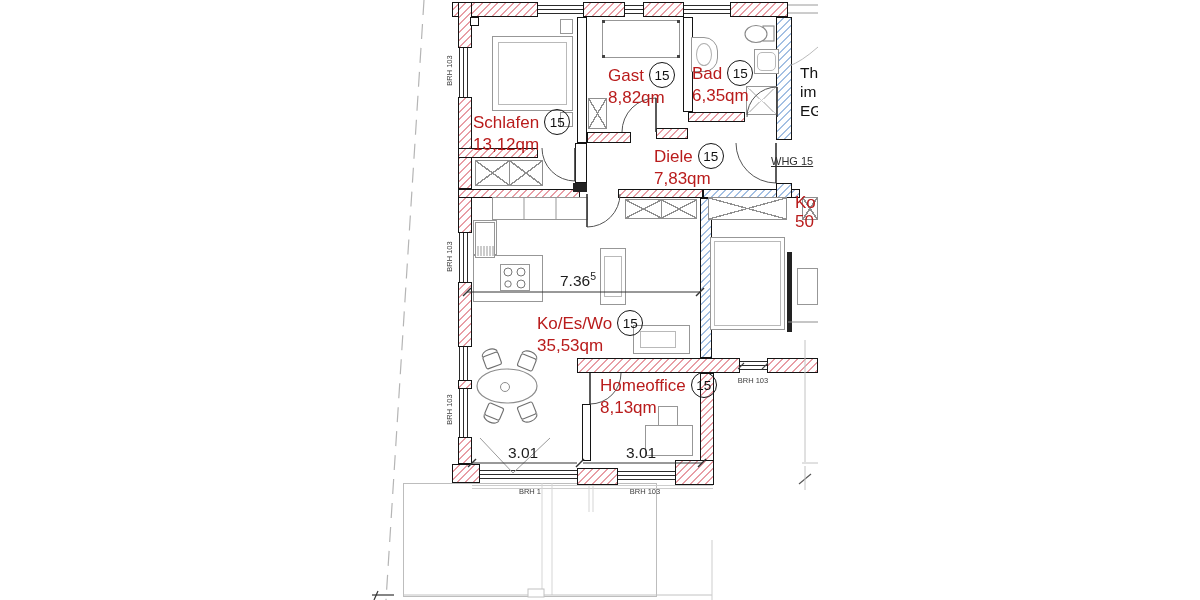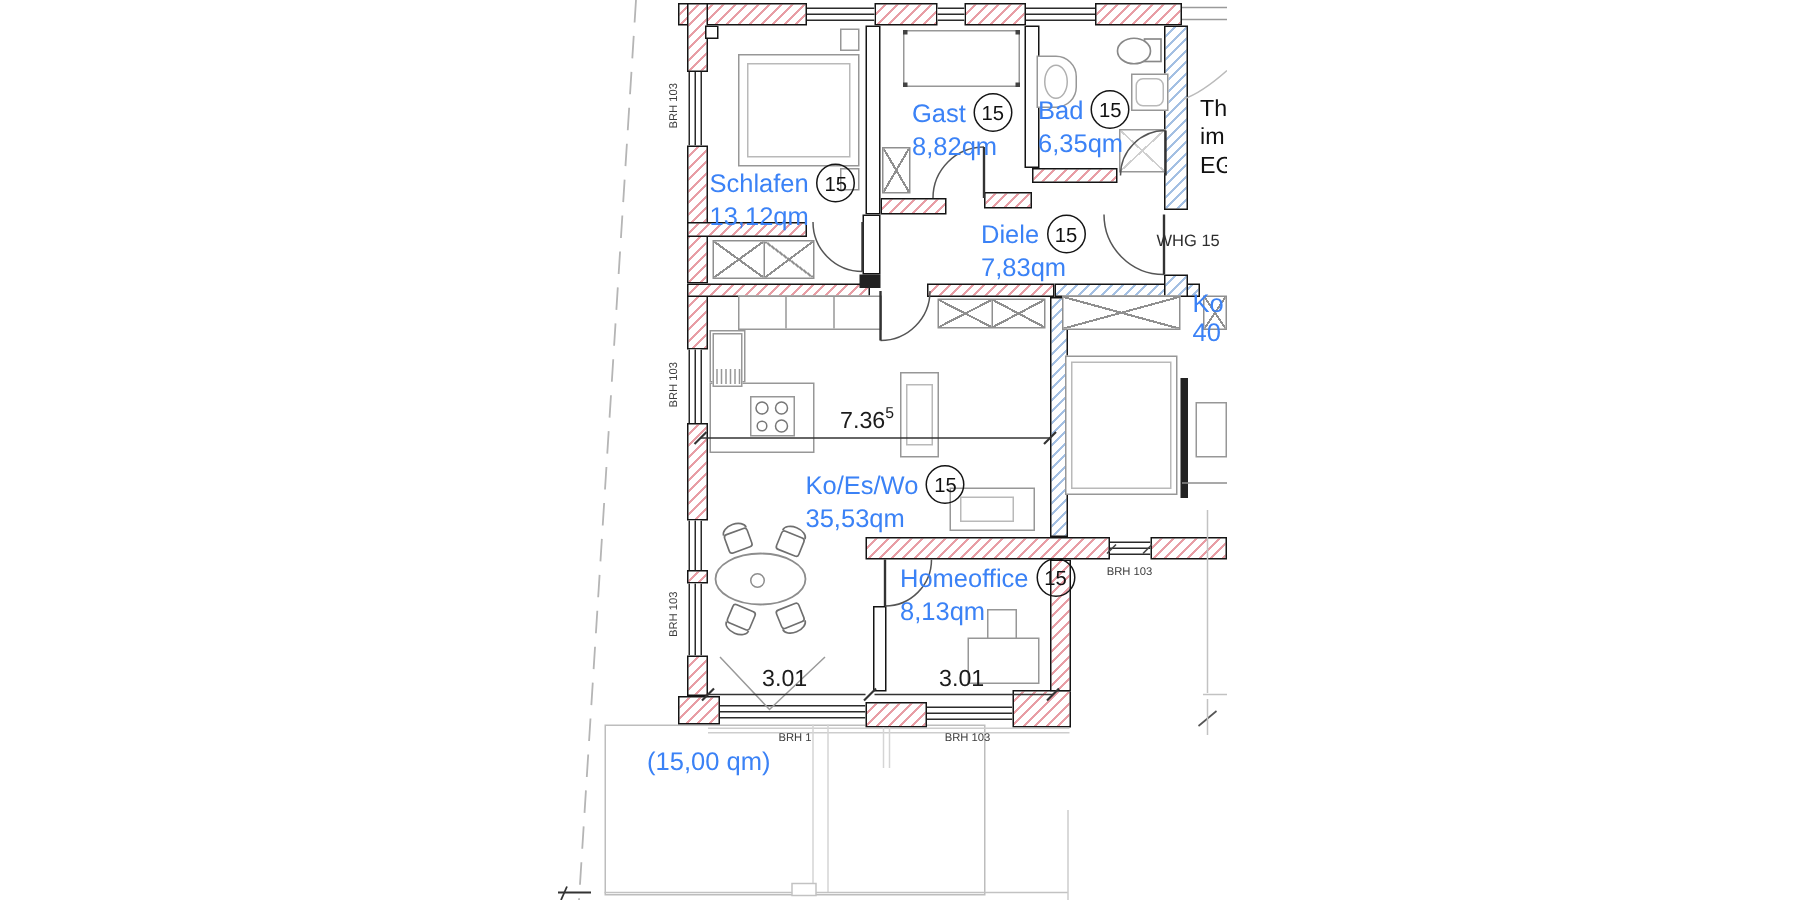--- a/index.html
+++ b/index.html
@@ -32,21 +32,21 @@
     linear-gradient(to top right,transparent calc(50% - .6px),#cfcfcf calc(50% - .6px),#cfcfcf calc(50% + .6px),transparent calc(50% + .6px)),
     linear-gradient(to bottom right,transparent calc(50% - .6px),#cfcfcf calc(50% - .6px),#cfcfcf calc(50% + .6px),transparent calc(50% + .6px));}
   .sink{position:absolute;box-sizing:border-box;border:1.2px solid #979797;background:#fff;border-radius:0 14px 14px 0;}
   .sinkin{position:absolute;box-sizing:border-box;border:1px solid #b0b0b0;border-radius:50%;}
   .dot{position:absolute;width:3px;height:3px;background:#444;}
   
   .terr{position:absolute;border:1px solid #bdbdbd;background:#fff;}
   
   .rlabel{position:absolute;white-space:nowrap;}
   .row{display:flex;align-items:center;gap:5px;}
-  .nm,.ar{font-size:17px;line-height:19px;color:#3b82f6;}
+  .nm,.ar{font-size:17px;line-height:19px;color:#b91c1c;}
   .circ{width:24px;height:24px;border:1.4px solid #151515;border-radius:50%;display:flex;align-items:center;
         justify-content:center;font-size:13.5px;color:#111;flex:0 0 auto;background:transparent;}
   .dim{position:absolute;font-size:15.5px;color:#1c1c1c;white-space:nowrap;}
   .dim sup{font-size:10.5px;line-height:0;}
   .tiny{position:absolute;font-size:7.5px;color:#3c3c3c;text-align:center;white-space:nowrap;}
   .rot{transform:rotate(-90deg);transform-origin:center center;}
   .note{position:absolute;font-size:15.5px;line-height:19px;color:#111;white-space:nowrap;}
   .whg{position:absolute;font-size:11px;color:#2e2e2e;white-space:nowrap;}
   svg.ov{position:absolute;left:0;top:0;pointer-events:none;}
 </style>
@@ -318,35 +318,34 @@
 
   <div class="rlabel" style="left:600px;top:372px;">
     <div class="row">
           <span class="nm">Homeoffice</span>
       <span class="circ">15</span>
         </div>
     <div class="ar">8,13qm</div>
   </div>
 
   <div class="rlabel" style="left:390px;top:498px;width:165px;text-align:center;">
-    <div class="ar">(15,00 qm)</div>
   </div>
 
   <div class="rlabel" style="left:795px;top:193px;">
     <div class="nm">Ko</div>
-    <div class="ar">40</div>
+    <div class="ar">50</div>
   </div>
 
   <div class="note" style="left:800px;top:63px;">
     <div>Th</div>
     <div>im</div>
     <div>EG</div>
   </div>
 
-  <div class="whg" style="left:771px;top:155px;">WHG 15</div>
+  <div class="whg" style="left:771px;top:155px;text-decoration:underline;">WHG 15</div>
 
   <div class="dim" style="left:560px;top:272px;">
     <span>7.36</span><sup>5</sup>
   </div>
   <div class="dim" style="left:508px;top:444px;">3.01</div>
   <div class="dim" style="left:626px;top:444px;">3.01</div>
 
   <div class="tiny rot" style="left:427px;top:66px;width:44px;">BRH 103</div>
   <div class="tiny rot" style="left:427px;top:252px;width:44px;">BRH 103</div>
   <div class="tiny rot" style="left:427px;top:405px;width:44px;">BRH 103</div>

